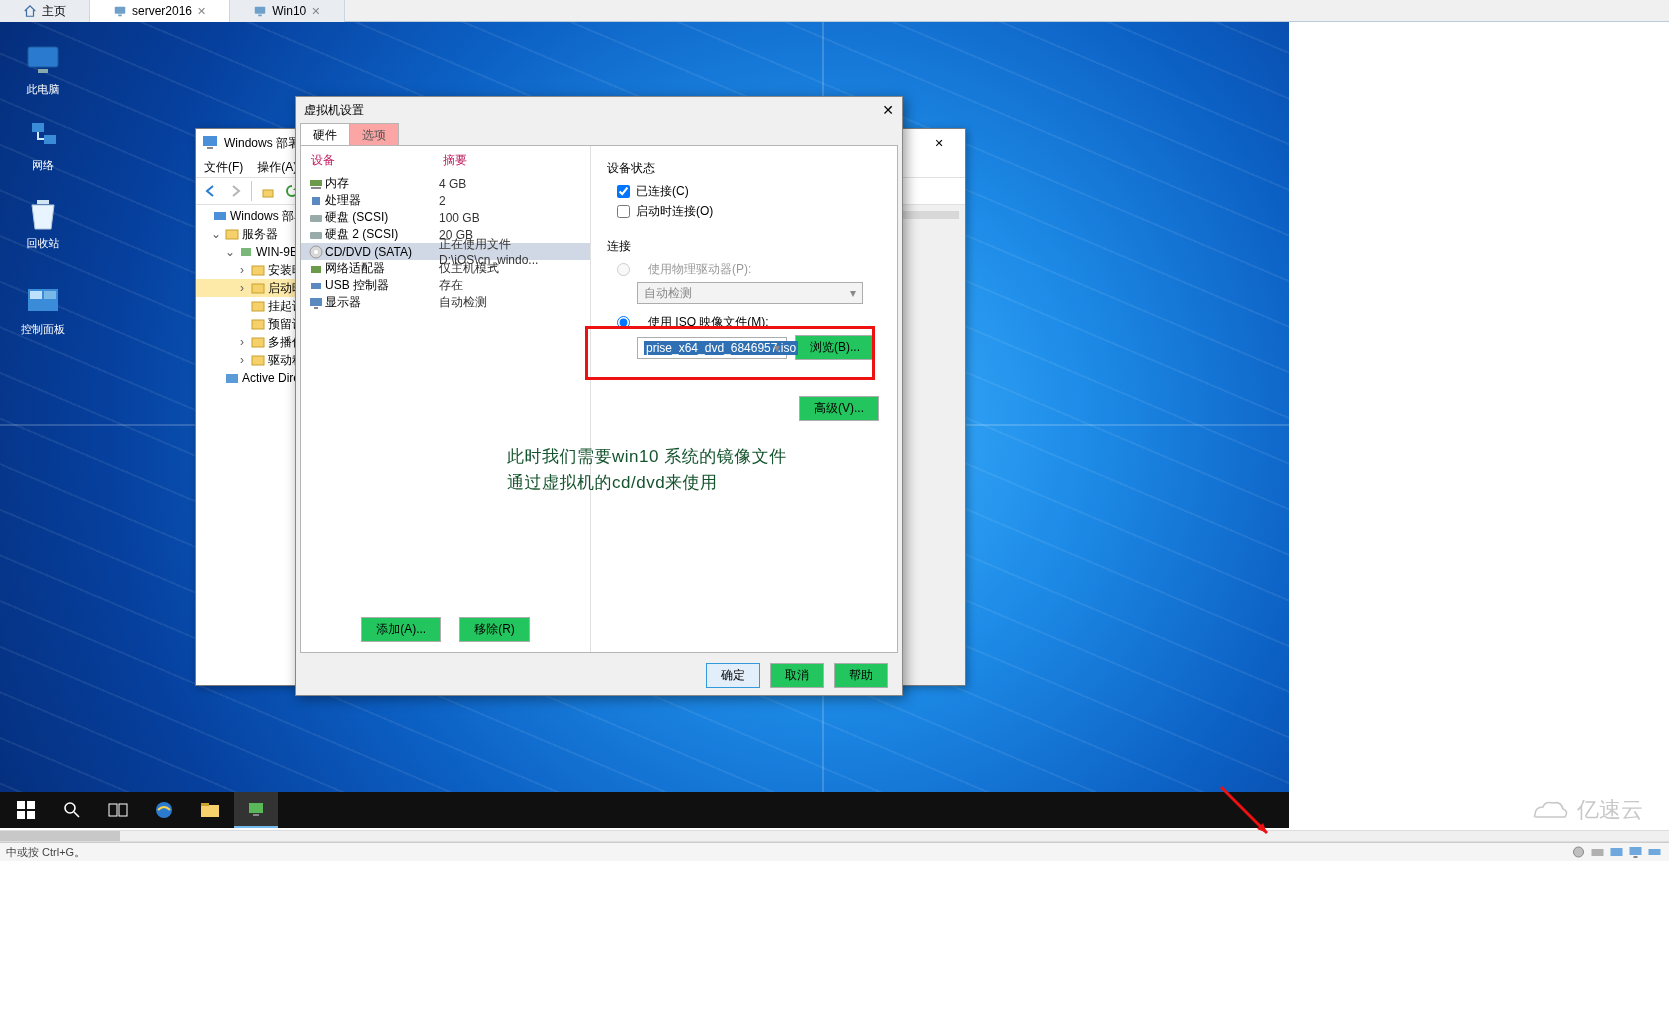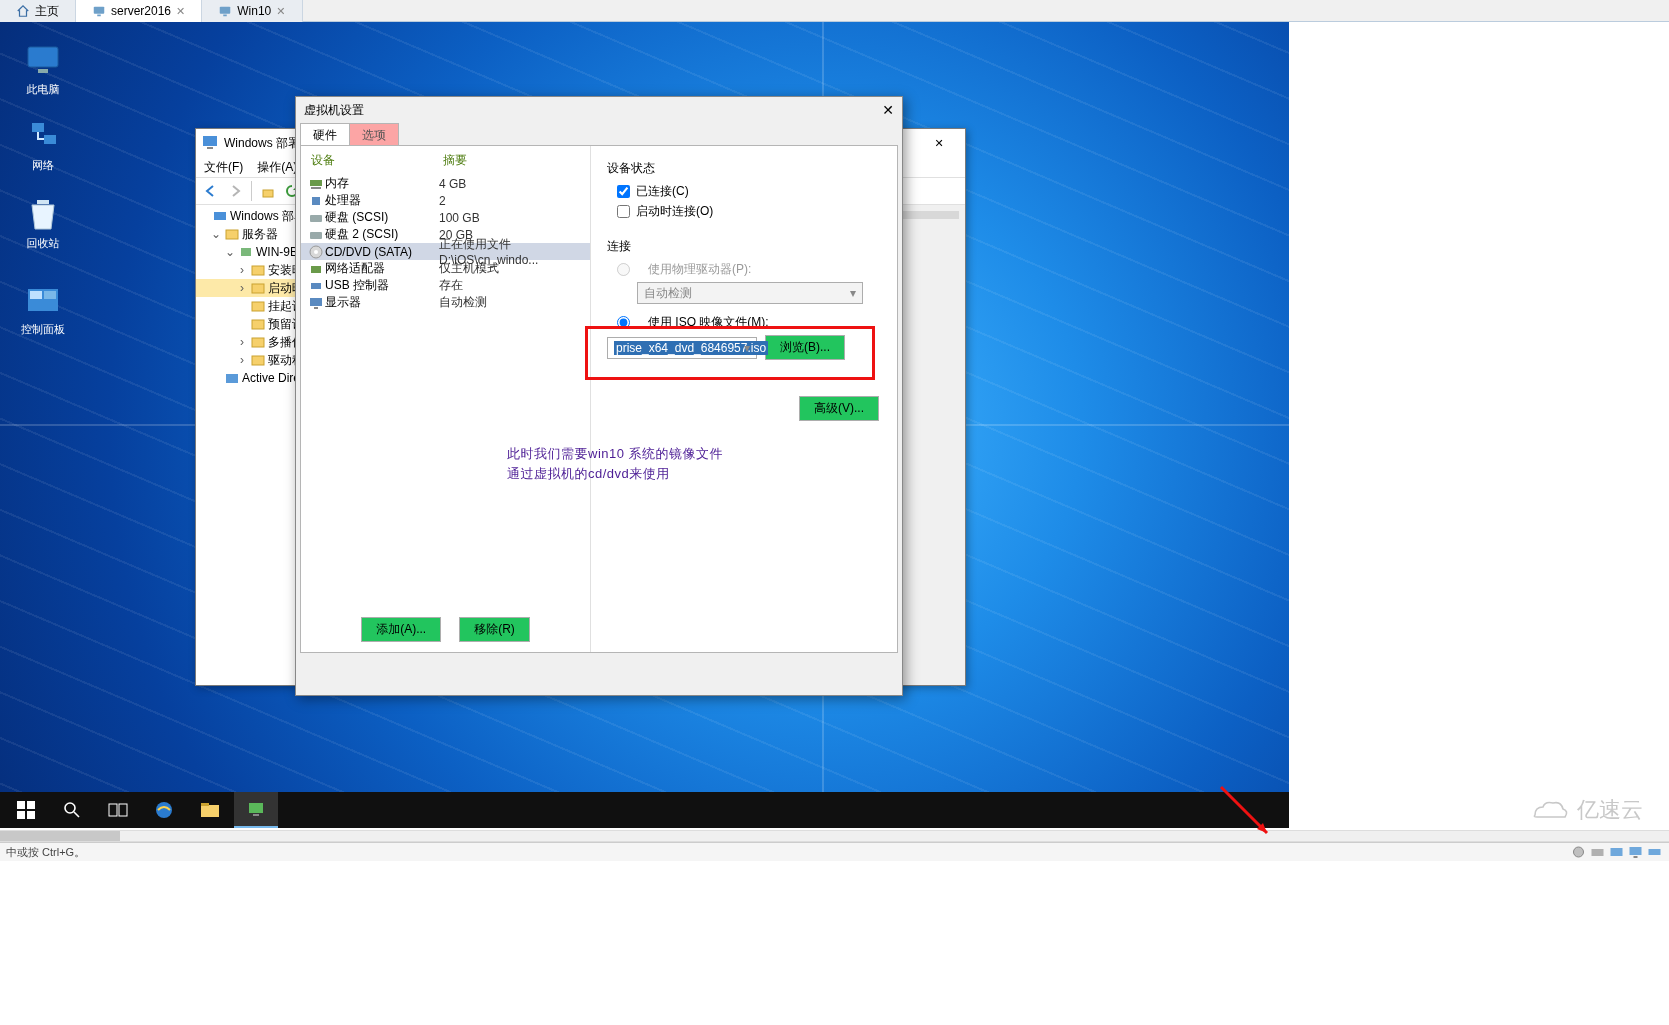--- a/index.html
+++ b/index.html
@@ -1,20 +1,20 @@
 <!DOCTYPE html>
 <html><head>
 <meta charset="utf-8">
 <style>
 * { margin:0; padding:0; box-sizing:border-box; }
 body { font-family:"Microsoft YaHei","Segoe UI",Tahoma,sans-serif; font-size:12px; background:#fff; overflow:hidden; width:1669px; height:1025px; position:relative; }
 
 
 .vm-tabs { position:absolute; left:0; top:0; right:0; height:22px; background:#f0f0f0; display:flex; border-bottom:1px solid #bcd; z-index:5;}
-.vm-tab { display:flex; align-items:center; padding:0 16px; border-right:1px solid #cbd6e2; background:#e9edf2; height:22px; gap:5px;}
+.vm-tab { display:flex; align-items:center; padding:0 23px; border-right:1px solid #cbd6e2; background:#e9edf2; height:22px; gap:5px;}
 .vm-tab.active { background:#fff;}
 .vm-tab .ico { width:14px; height:14px; display:inline-block;}
 .home-ico svg{stroke:#3b6ea5;fill:none;}
 .vm-ico svg{fill:#6ea0c9;}
 .tab-x { color:#888; font-size:11px; cursor:pointer;}
 
 
 .guest-desktop { position:absolute; left:0; top:22px; width:1289px; height:806px;
   background: radial-gradient(circle at 64% 50%, #3fb3ff 0%, #1e8ce8 28%, #0c60c4 55%, #06409e 78%, #052e7c 100%);
   overflow:hidden;}
@@ -51,40 +51,40 @@
 
 
 .vmset { position:absolute; left:295px; top:96px; width:608px; height:600px; background:#f0f0f0; border:1px solid #888; box-shadow:3px 3px 12px rgba(0,0,0,.4); z-index:20;}
 .vmset-title { height:26px; display:flex; align-items:center; padding:0 8px;}
 .vmset-title .spacer{flex:1;}
 .vmset-tabs { display:flex; padding-left:4px; height:22px;}
 .vmset-tab { padding:3px 12px; background:#fff; border:1px solid #b5b5b5; border-bottom:none; margin-right:-1px; }
 .vmset-tab.inactive { background:#fca5a5; color:#555;}
 .vmset-inner { background:#fff; border:1px solid #b5b5b5; margin:0 4px; height:508px; display:flex; position:relative;}
 .hw-list { width:290px; border-right:1px solid #e0e0e0; display:flex; flex-direction:column;}
-.hw-head { display:flex; padding:6px 10px; font-size:12px; color:#4d7c0f;}
+.hw-head { display:flex; padding:6px 10px; font-size:12px; color:#be185d;}
 .hw-head .c1{width:132px;} .hw-head .c2{flex:1;}
 .hw-row { display:flex; align-items:center; padding:1px 6px; font-size:12px; height:17px;}
 .hw-row .ic{width:18px; display:flex; align-items:center; justify-content:center;}
 .hw-row .c1{width:114px;} .hw-row .c2{flex:1; color:#333;}
 .hw-row.sel { background:#d0d7e5;}
 .hw-btns { margin-top:auto; display:flex; justify-content:center; gap:18px; padding:10px 0;}
 .hw-btns button, .dlg-btns button, .browse-btn, .adv-btn { font-family:inherit; font-size:12px; padding:3px 14px; background:#22c55e; border:1px solid #adadad;}
 .hw-right { flex:1; padding:14px 16px; font-size:12px; position:relative;}
 .grp-title { margin-bottom:6px;}
 .chk-row { display:flex; align-items:center; gap:6px; margin:3px 0 3px 10px;}
 .chk-row input{margin:0;}
 .radio-row { display:flex; align-items:center; gap:18px; margin:4px 0 4px 10px;}
 .radio-row.disabled { color:#9a9a9a;}
 .combo { width:226px; height:22px; border:1px solid #adadad; background:#f3f3f3; display:flex; align-items:center; padding:0 6px; color:#888; position:relative;}
 .combo:after{content:"▾"; position:absolute; right:6px; color:#888;}
 .combo.sel { background:#fff;}
 .combo.sel .seltext{ background:#2f6fb3; color:#fff; padding:0 2px;}
 .red-box { position:absolute; border:3px solid #e11; }
-.red-text { position:absolute; color:#4c1d95; font-size:13px; line-height:1.5; letter-spacing:.5px;}
+.red-text { position:absolute; color:#14532d; font-size:17px; line-height:1.5; letter-spacing:.5px;}
 .adv-wrap { position:absolute; right:18px; top:250px;}
 .dlg-btns { display:flex; justify-content:flex-end; gap:10px; padding:10px 14px 0 0;}
 .dlg-btns .primary { background:#e3eefb; border-color:#3399dd;}
 
 
 .vmstatus { position:absolute; left:0; top:842px; right:0; height:19px; background:#f5f5f5; border-top:1px solid #ccc; font-size:11px; display:flex; align-items:center; padding:0 6px; color:#444;}
 .vmstatus .spacer{flex:1;}
 .st-ico { width:17px; height:14px; margin-left:2px;}
 
 
@@ -444,34 +444,39 @@
           <input type="radio" disabled="" style="">
           <span>使用物理驱动器(P):</span>
         </label>
       <div style="margin-left:30px;" class="combo">
           <span>自动检测</span>
         </div>
       <label class="radio-row" style="margin-top:10px;">
           <input type="radio" checked="" style="">
           <span>使用 ISO 映像文件(M):</span>
         </label>
-      <div style="display:flex; gap:8px; align-items:center;">
+      <div style="margin-left:30px; display:flex; gap:8px; align-items:center;">
         <div class="combo sel" style="width:150px;">
             <span class="seltext">prise_x64_dvd_6846957.iso</span>
           </div>
         <button class="browse-btn">浏览(B)...</button>
       </div>
       <div class="adv-wrap"><button class="adv-btn">高级(V)...</button></div>
 
       <div class="red-box" style="left:-6px; top:180px; width:290px; height:54px;"></div>
     </div>
     <div class="red-text" style="left:206px; top:298px;">
       <div>此时我们需要win10 系统的镜像文件</div>
       <div>通过虚拟机的cd/dvd来使用</div>
     </div>
+  </div>
+  <div class="dlg-btns">
+    <button class="primary">确定</button>
+    <button>取消</button>
+    <button>帮助</button>
   </div>
 </div>
 
 <div class="h-scroll">
     <div class="thumb"></div>
   </div>
 
 <div class="vmstatus">
   <span>中或按 Ctrl+G。</span>
   <span class="spacer"></span>

